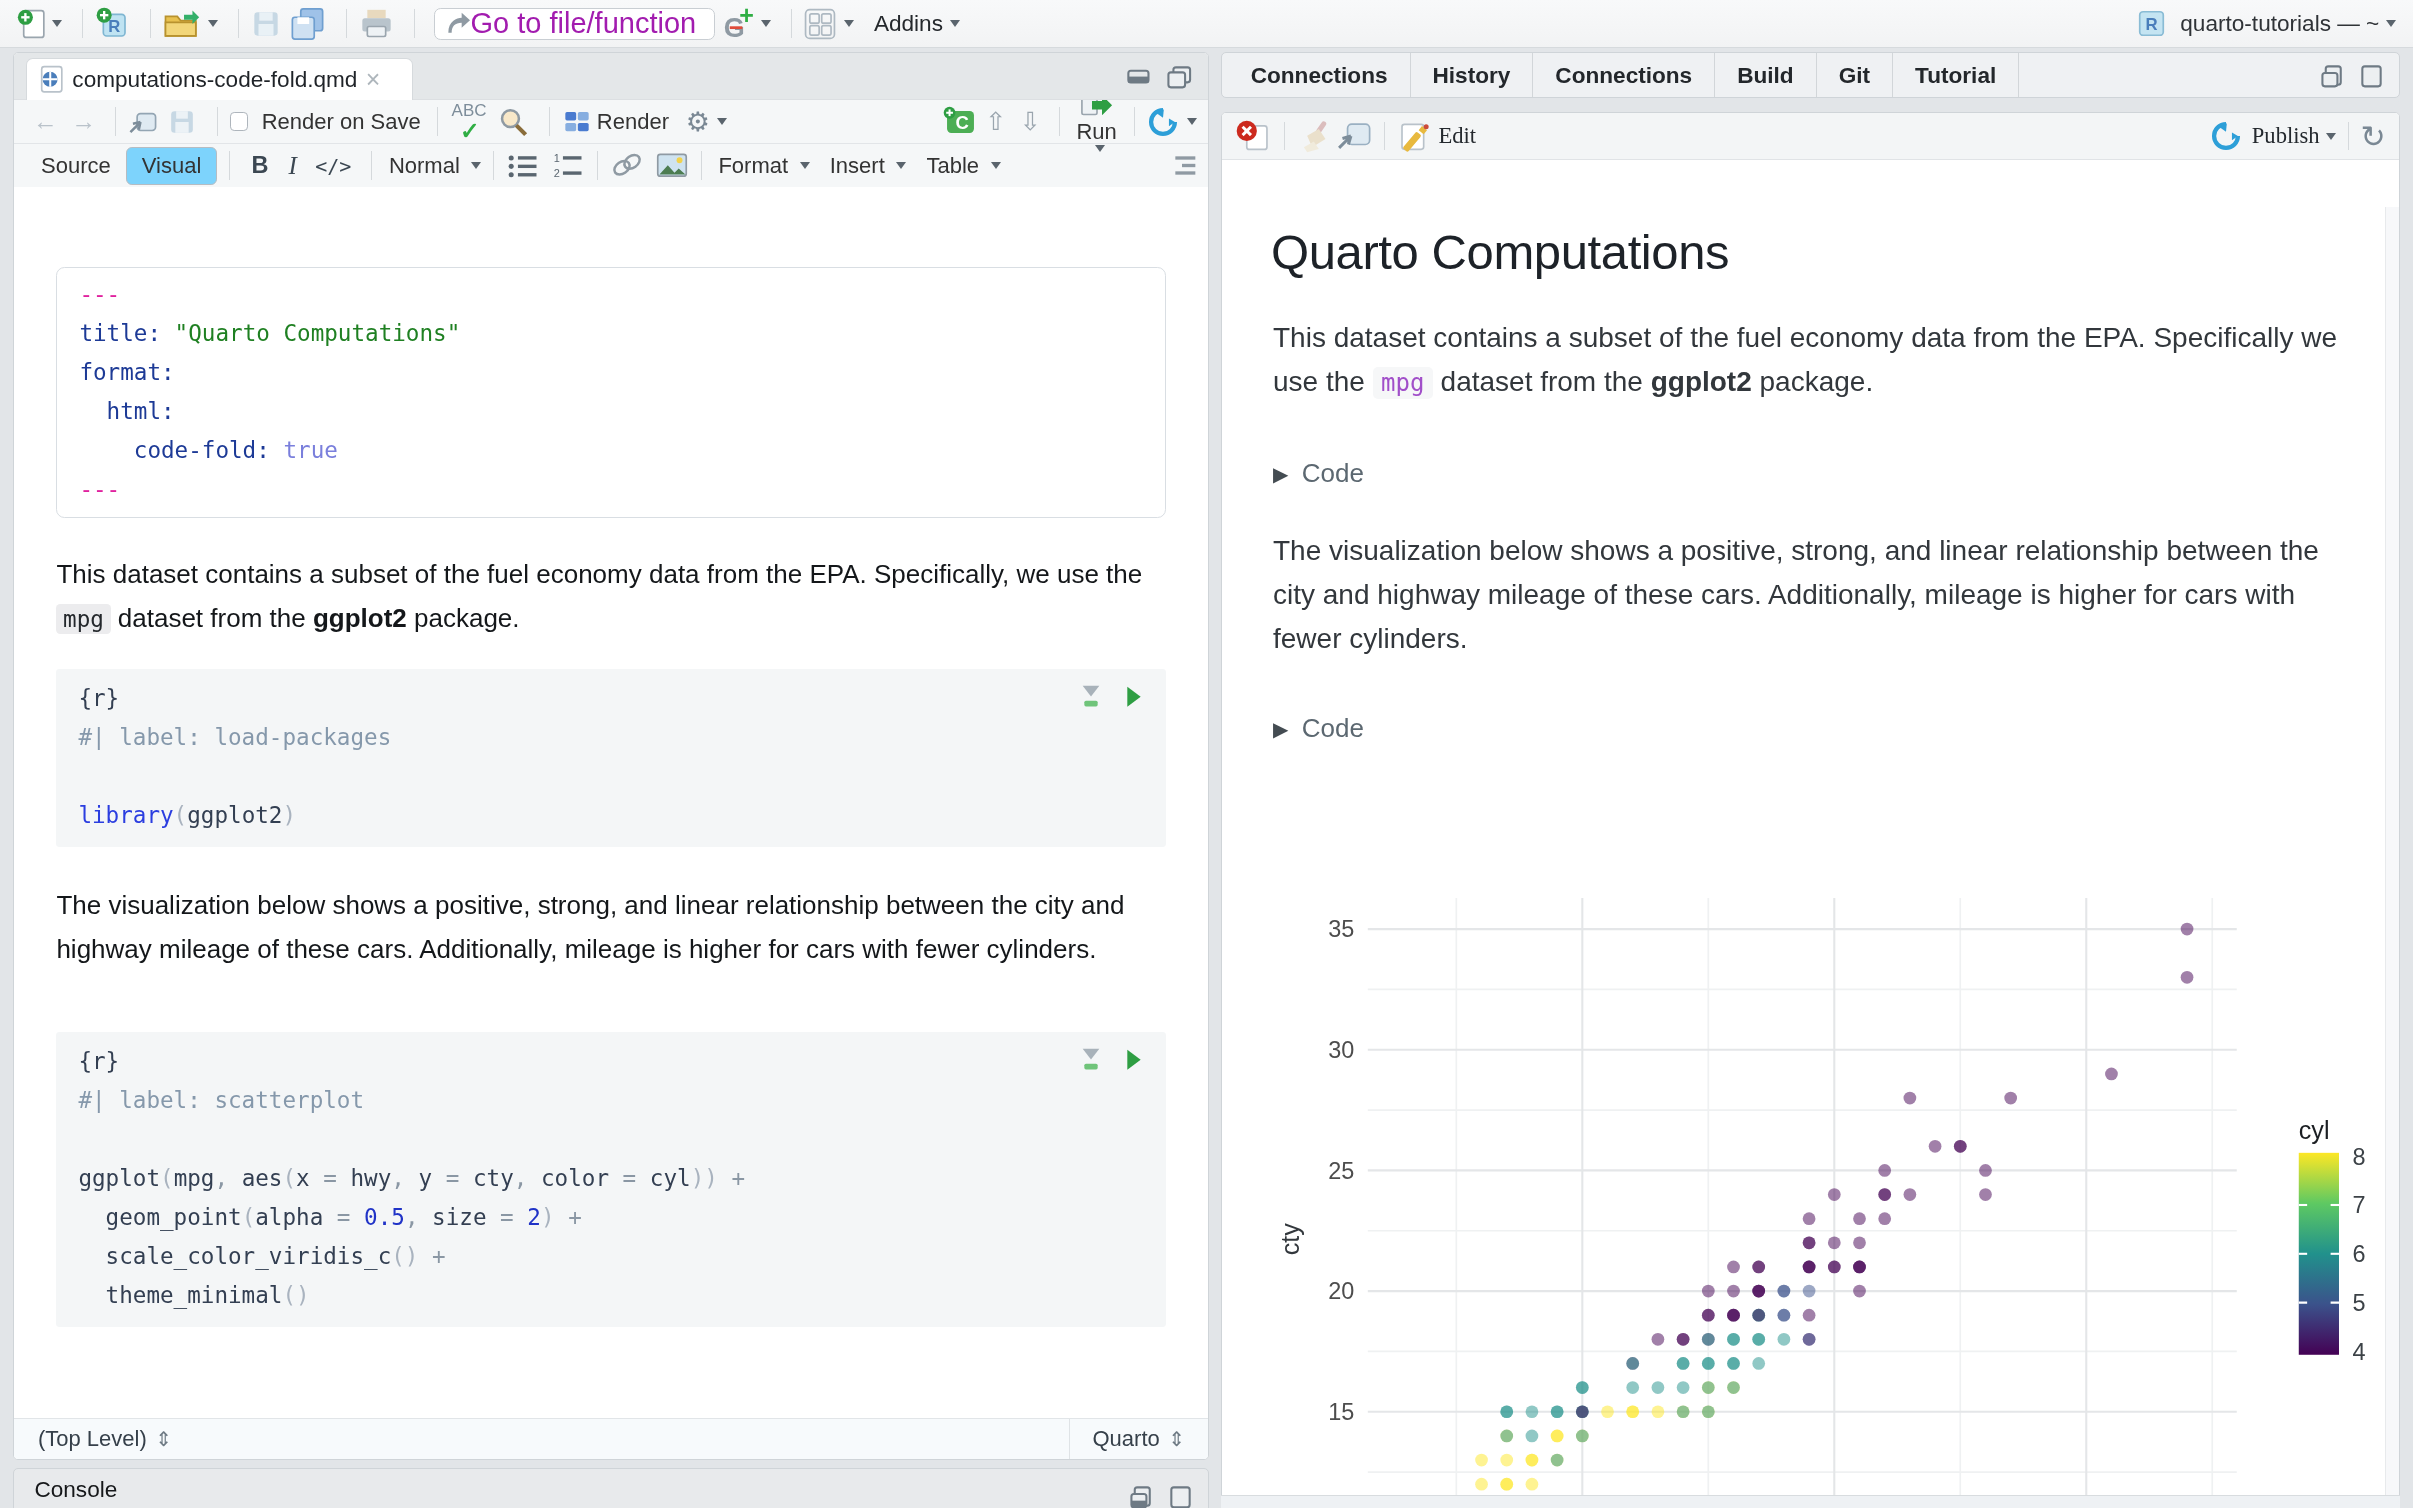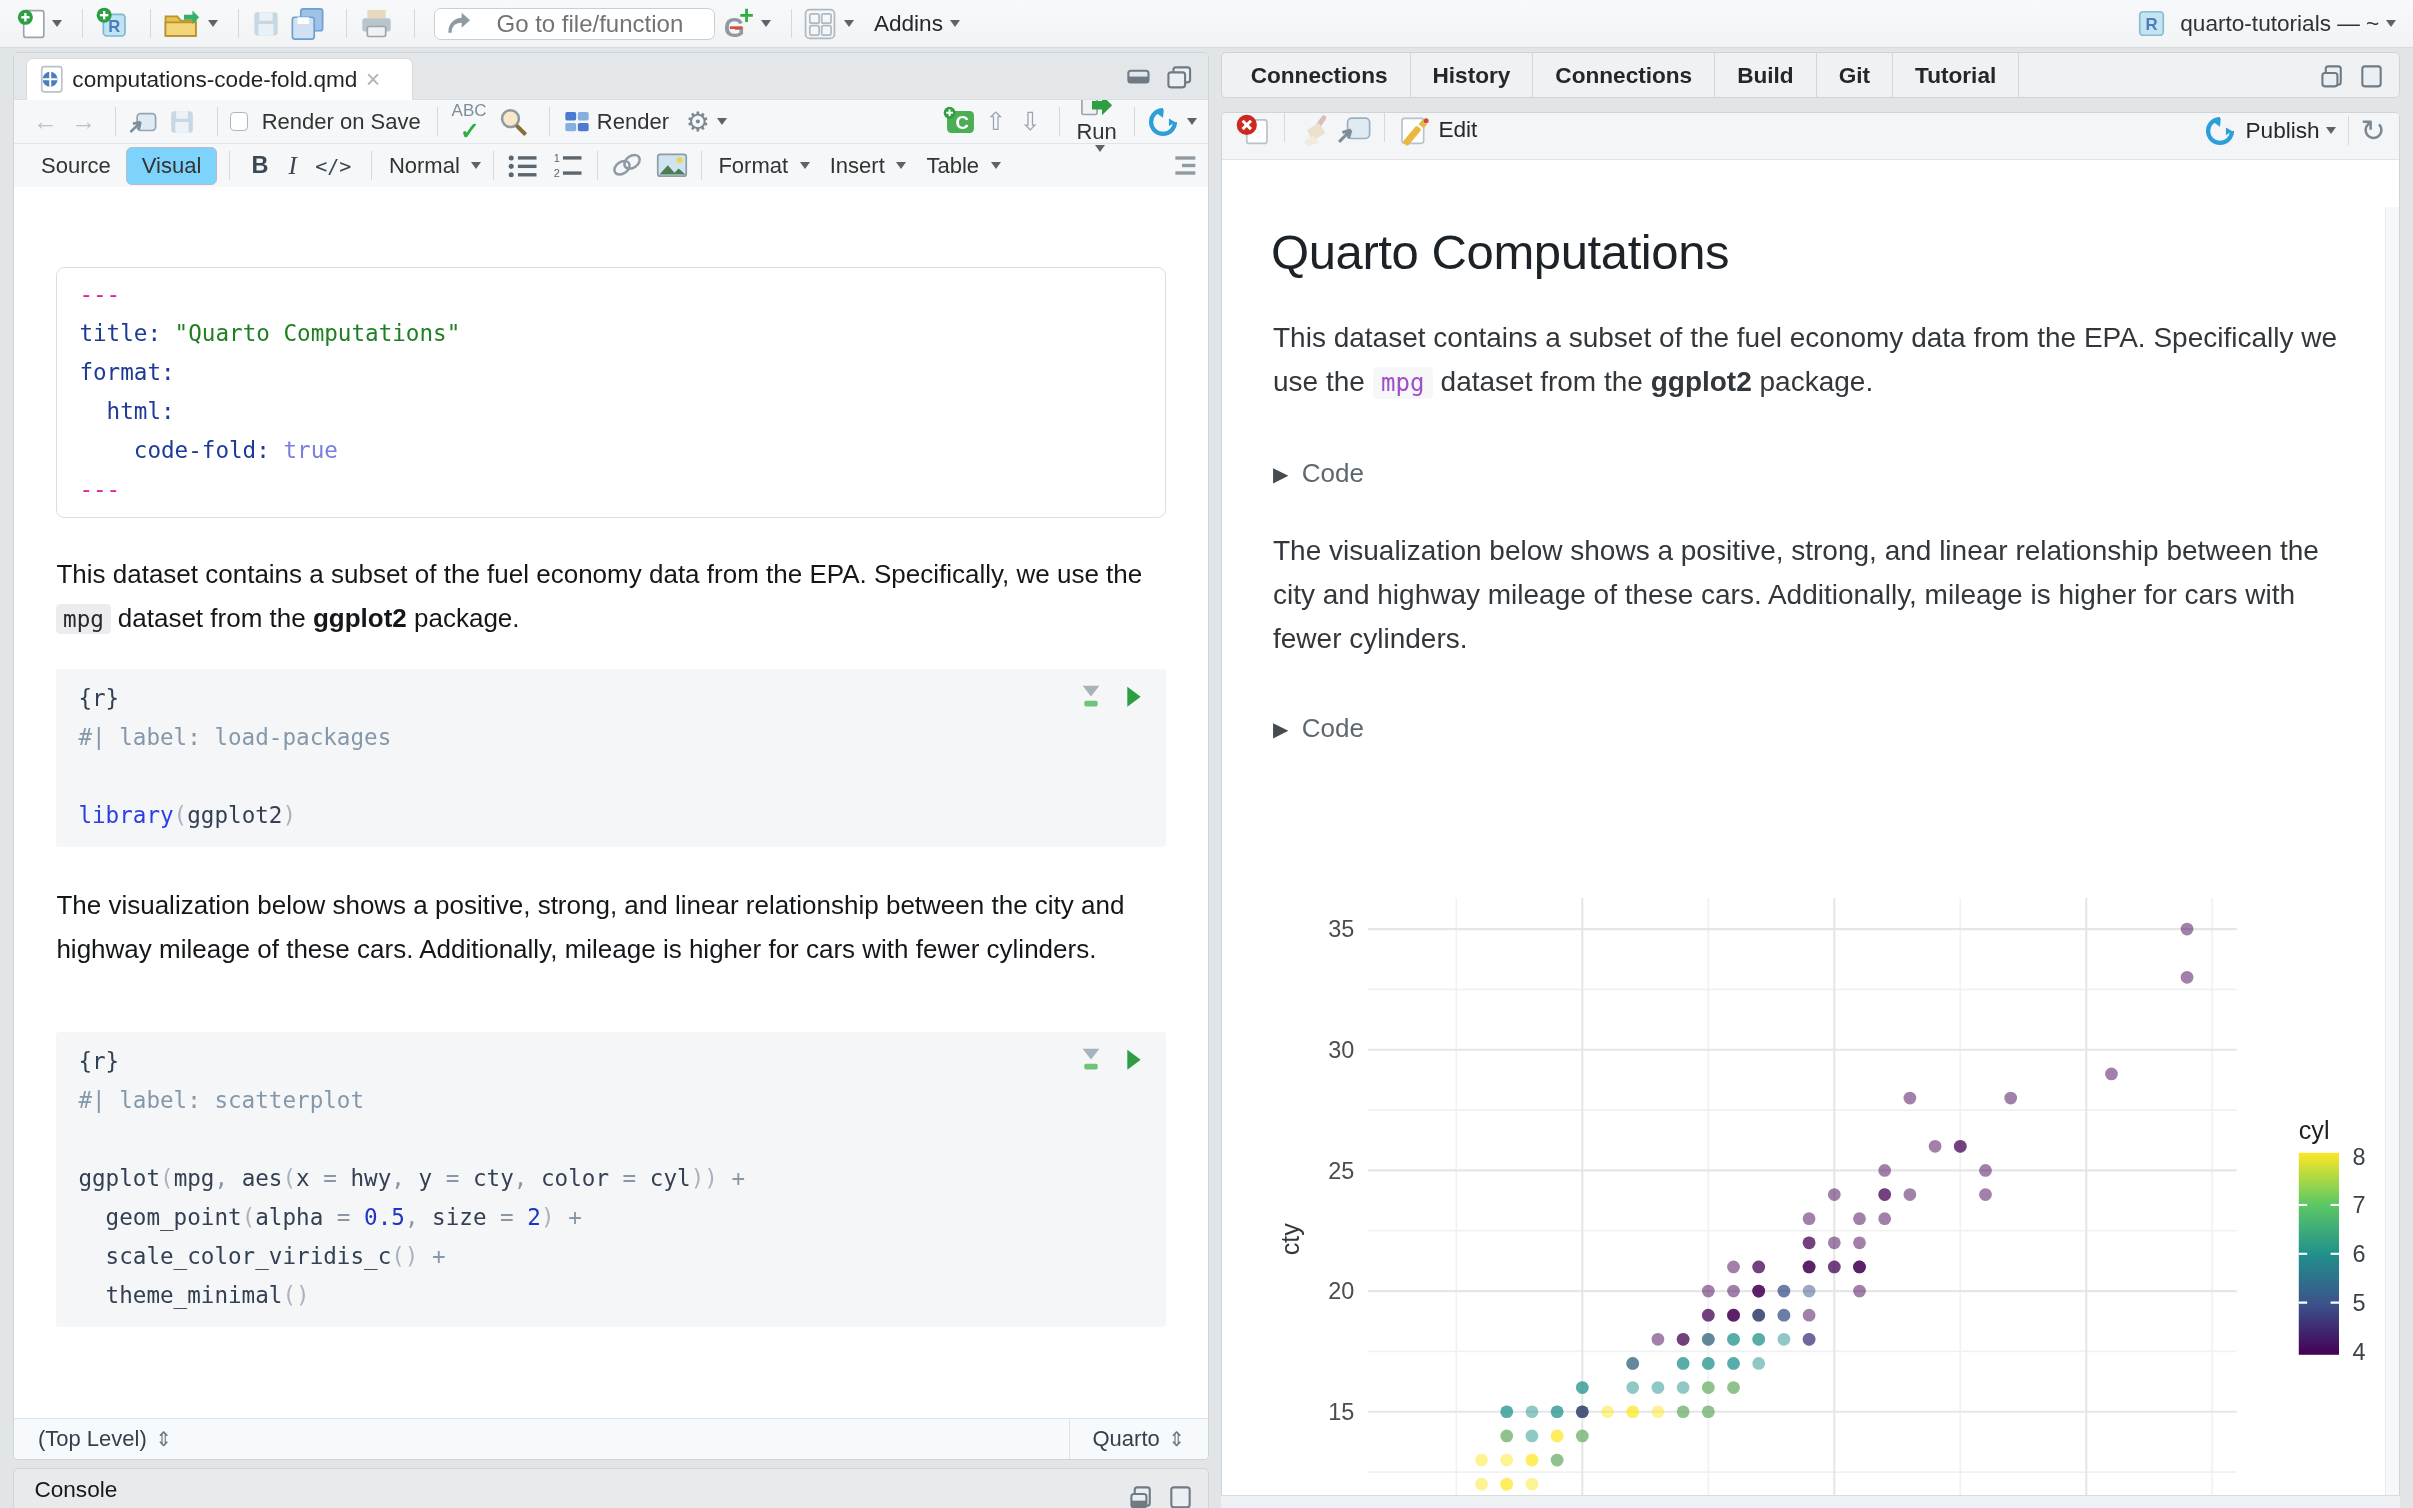--- a/index.html
+++ b/index.html
@@ -9,21 +9,21 @@
   
   .main-toolbar { position:absolute; left:0; top:0; width:2413px; height:48px;
     background:linear-gradient(#f8f9fa,#f2f3f4); border-bottom:1.7px solid #d6dadd;
     display:flex; align-items:center; padding:0 17px; }
   .tb-item { display:flex; align-items:center; margin-right:8.4px; cursor:default; }
   .tb-sep { width:0.8px; height:28.5px; background:#d5d9dc; margin:0 11.7px; }
   .caret { width:0; height:0; border-left:5.9px solid transparent; border-right:5.9px solid transparent;
     border-top:7.5px solid #5a646d; margin-left:6.7px; }
   .goto-box { display:flex; align-items:center; width:281px; height:32px; background:#fff;
     border:1.7px solid #c9ced3; border-radius:6.7px; padding:0 10px; margin:0 8.4px; }
-  .goto-box .ph { color:#737373; font-size:24px; margin-left:26px; white-space:nowrap; }
+  .goto-box .ph { color:#a21caf; font-size:29px; margin-left:0; white-space:nowrap; }
   .proj-sel { margin-left:auto; display:flex; align-items:center; font-size:22.6px; color:#2f3337; }
 
   
   .card { position:absolute; background:#fff; border:0.8px solid #cfd4d8; border-radius:5px; overflow:hidden; }
   #editor-card  { left:13.4px; top:52px; width:1196px; height:1408px; }
   #console-card { left:13.4px; top:1468px; width:1196px; height:50px; background:#e8eaec; }
   #env-card     { left:1221px; top:52px;  width:1179px; height:46px; background:#eff1f3; }
   #right-card   { left:1221px; top:112px; width:1179px; height:1396px; }
 
   
@@ -74,21 +74,21 @@
   #ed-status { position:absolute; left:0; bottom:0; width:100%; height:41px; background:#f7fafc;
     border-top:1.7px solid #e1e5e8; display:flex; align-items:center; font-size:22px; color:#36404a; padding:0 23.5px; }
   .updown { color:#6e7a84; font-size:20px; margin-left:8.4px; }
   #ed-status .right { margin-left:auto; display:flex; align-items:center; border-left:0.8px solid #dfe3e6; padding-left:22px; height:100%; }
 
   
   #console-card { display:flex; align-items:flex-start; padding:8.4px 20px; }
   #console-title { font-size:22.6px; color:#16181a; }
 
   
-  #viewer-toolbar { display:flex; align-items:flex-start; height:47px; background:#f3f5f6; border-bottom:1.7px solid #e0e3e6; padding:0 13.4px; font-size:22.6px; color:#24292e; }
+  #viewer-toolbar { display:flex; align-items:center; height:47px; background:#f3f5f6; border-bottom:1.7px solid #e0e3e6; padding:0 13.4px; font-size:22.6px; color:#24292e;font-family:Liberation Serif, serif; }
   #viewer-content { position:absolute; left:0; top:94px; right:0; bottom:0; background:#fff; }
   #v-scroll { position:absolute; right:0; top:94px; bottom:0; width:14.2px; background:#f7f8fa; border-left:0.8px solid #e8eaec; }
   #v-title { position:absolute; left:49px; top:17px; font-size:49px; font-weight:500; letter-spacing:-0.4px; color:#1d2228; }
   .vpara { position:absolute; left:51px; width:1085px; font-size:28px; line-height:44px; color:#32373c; }
   #vpara1 { top:109px; }
   #vpara2 { top:322px; }
   .vcode-chip { font-family:"DejaVu Sans Mono",monospace; font-size:24px; color:#a14fc9; background:#f6f7f8; border-radius:5px; padding:1.7px 8.4px; }
   .codefold { position:absolute; left:51px; display:flex; align-items:center; font-size:26px; color:#5c6871; }
   .codefold .tri { color:#444c52; font-size:20px; margin-right:13.4px; }
   #fold1 { top:251px; }

